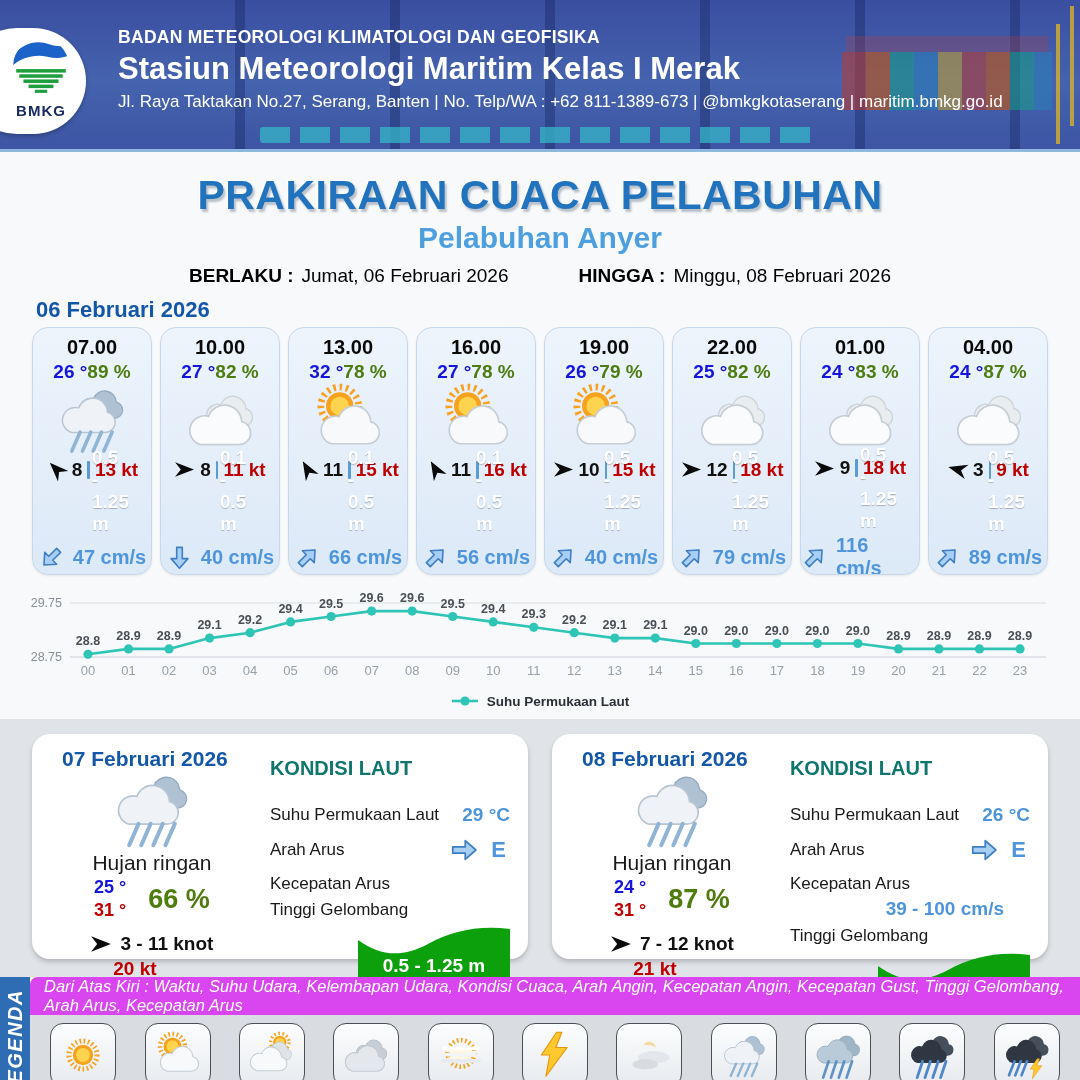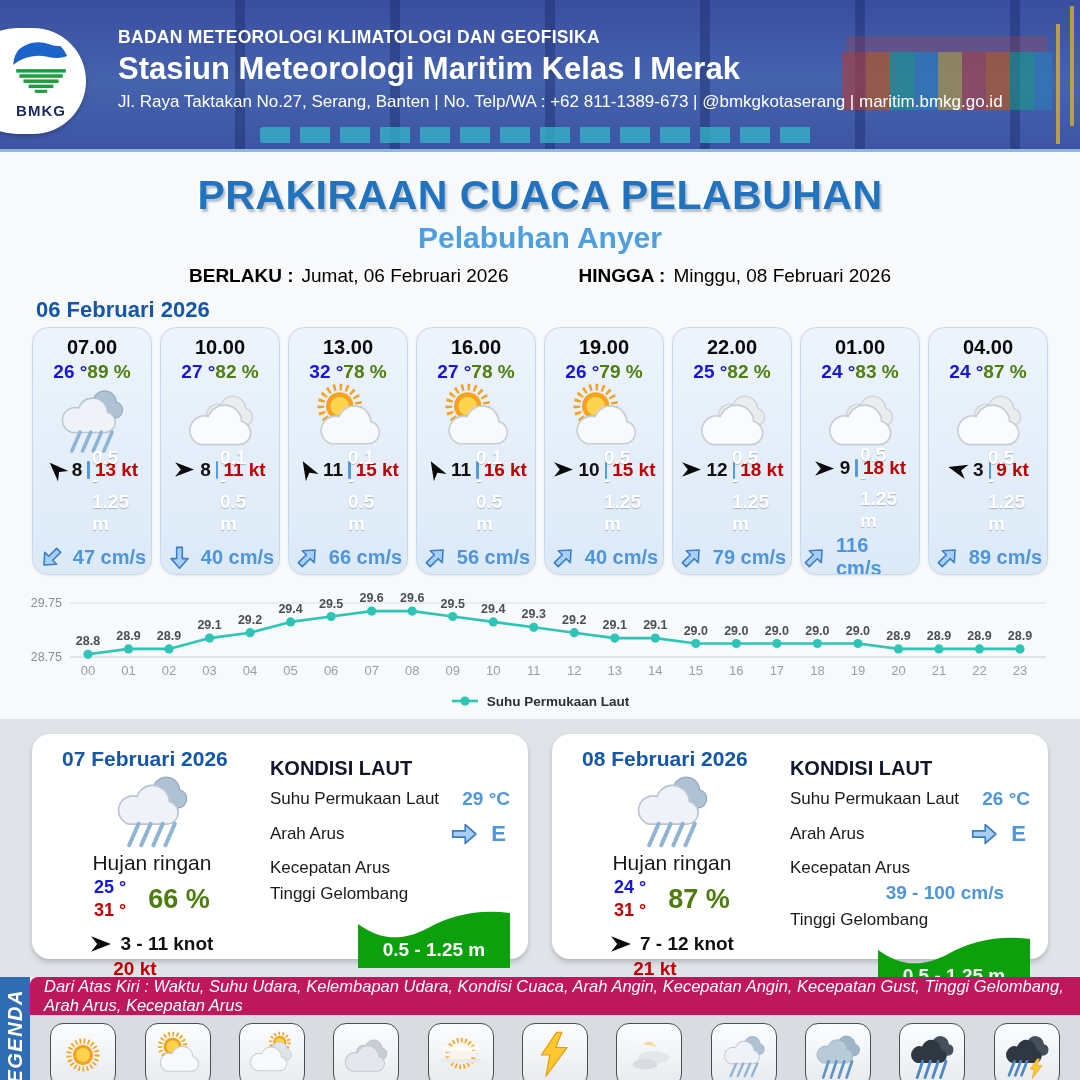--- a/index.html
+++ b/index.html
@@ -64,37 +64,37 @@
   .d-date { align-self:flex-start; margin-left:14px; font-size:21px; font-weight:bold; color:#1456A8; }
   .d-icon { height:84px; display:flex; align-items:center; justify-content:center; margin-top:-4px; }
   .d-cond { font-size:21px; color:#1A1A1A; margin-top:0px; }
   .d-temps { display:flex; align-items:center; gap:22px; margin-top:2px; }
   .d-min { color:#1515DD; font-size:18px; font-weight:bold; }
   .d-max { color:#C00000; font-size:18px; font-weight:bold; margin-top:2px; }
   .d-hum { color:#4E7C0E; font-size:27px; font-weight:bold; }
   .d-wind { display:flex; align-items:center; gap:8px; font-size:19px; font-weight:bold; margin-top:12px; }
   .d-gust { color:#C00000; font-size:19px; font-weight:bold; margin-top:3px; margin-left:-34px; }
   .d-right { width:55%; padding-left:14px; padding-top:10px; }
-  .sea-title { color:#0f172a; font-size:20px; font-weight:bold; margin-bottom:8px; }
+  .sea-title { color:#0f766e; font-size:20px; font-weight:bold; margin-bottom:24px; }
   .sea-row { display:flex; justify-content:space-between; align-items:center; margin-bottom:9px; }
   .sea-row.col { flex-direction:column; align-items:stretch; margin-bottom:6px; }
   .sea-label { font-size:17px; color:#1A1A1A; }
   .sea-val { color:#4E95DC; font-size:19px; font-weight:bold; }
   .sea-val.right { text-align:right; margin-top:4px; padding-right:26px; }
   .sea-dir { display:flex; align-items:center; gap:12px; padding-right:4px; }
   .sea-dirval { color:#4E95DC; font-size:22px; font-weight:bold; }
   .sea-wavebox { position:relative; width:152px; height:62px; align-self:flex-end; margin-top:2px; }
   .sea-wavebox svg { position:absolute; inset:0; }
   .sea-wavetxt { position:absolute; bottom:7px; width:100%; text-align:center; color:#fff; font-size:19px; font-weight:bold; }
 
   
   .legend-section { position:relative; height:132px; margin-top:0; }
   .legend-strip { position:absolute; left:0; top:0; bottom:0; width:30px; background:#2E6DB4; display:flex; align-items:center; justify-content:center; }
   .legend-strip span { writing-mode:vertical-rl; transform:rotate(180deg); color:#fff; font-style:italic; font-weight:bold; font-size:20px; letter-spacing:1.5px; }
-  .legend-banner { margin-left:30px; height:38px; background:#be185d; display:flex; align-items:center; padding:0 14px; border-top-left-radius:8px; }
+  .legend-banner { margin-left:30px; height:38px; background:#d946ef; display:flex; align-items:center; padding:0 14px; border-top-left-radius:8px; }
   .legend-banner span { color:#fff; font-style:italic; font-size:16.5px; }
   .legend-items { margin-left:30px; height:94px; background:#D9DDE2; display:flex; justify-content:space-around; align-items:flex-start; padding:8px 6px 0; }
   .legend-item { display:flex; flex-direction:column; align-items:center; width:90px; }
   .legend-box { width:66px; height:64px; border:1.5px solid #4A4F55; border-radius:13px; background:linear-gradient(180deg,#FCFDFE,#E7EAEE);
     display:flex; align-items:center; justify-content:center; }
 </style>
 </head>
 <body>
 
 <div class="header">

